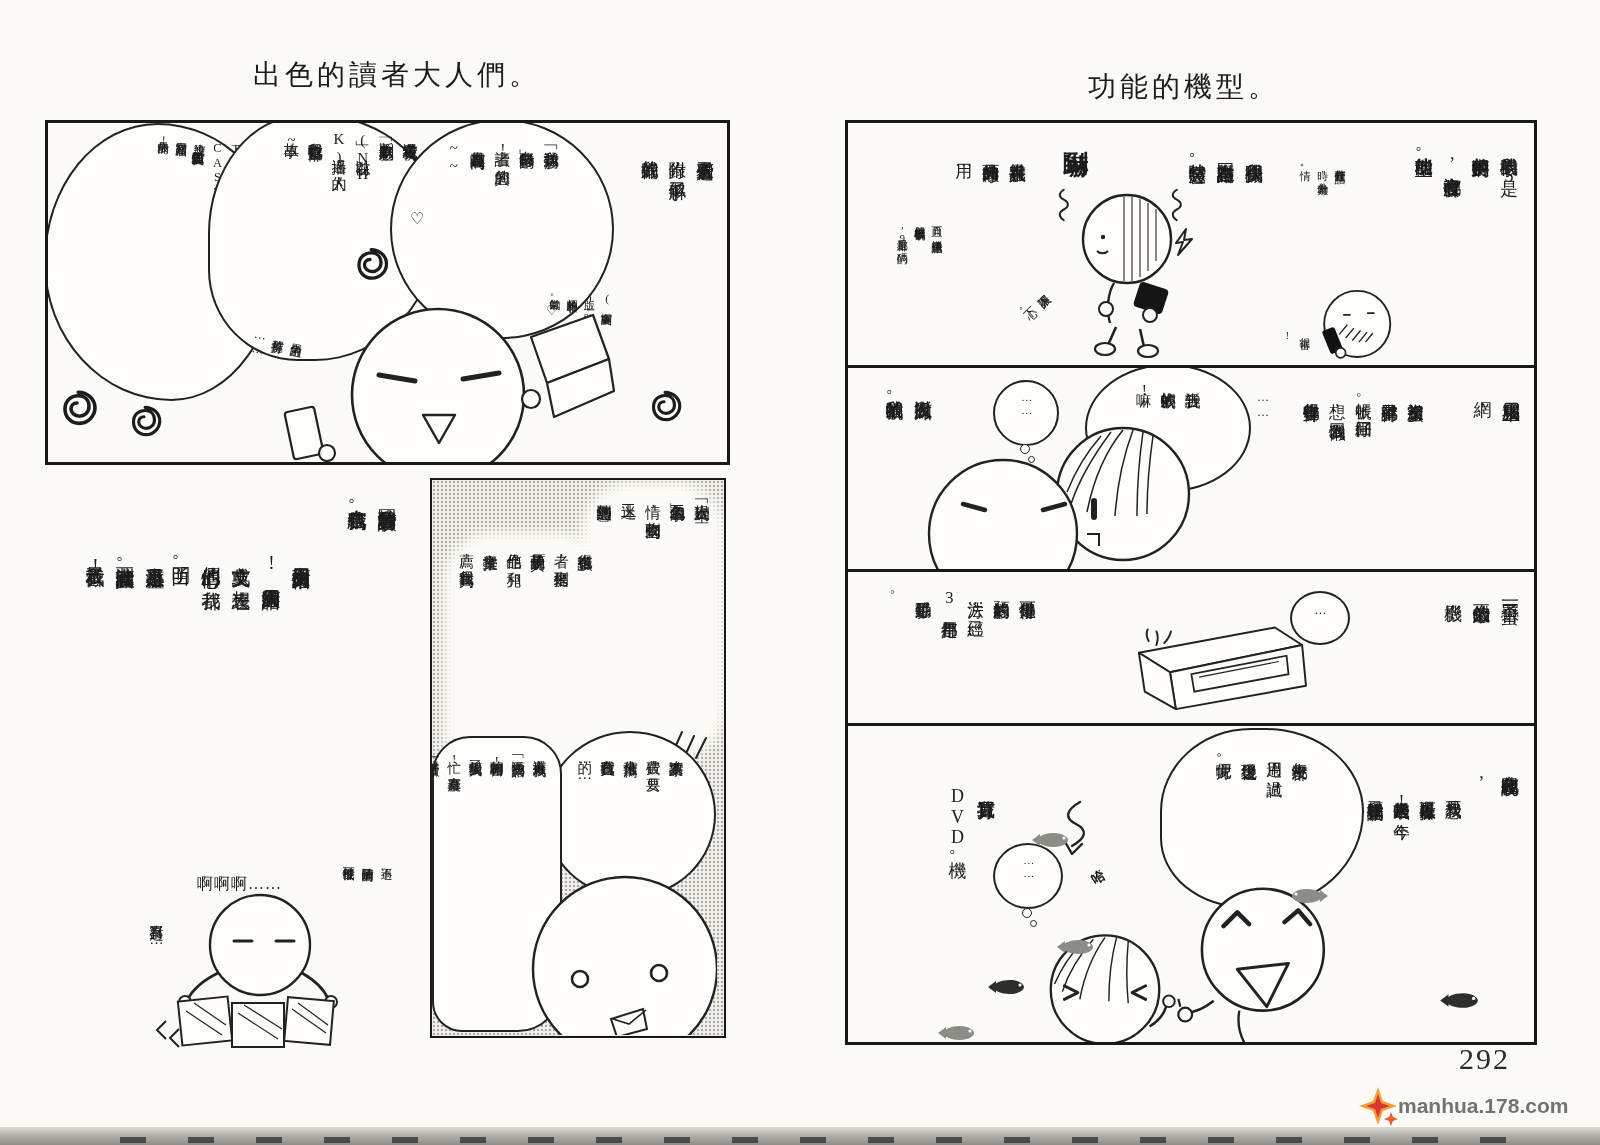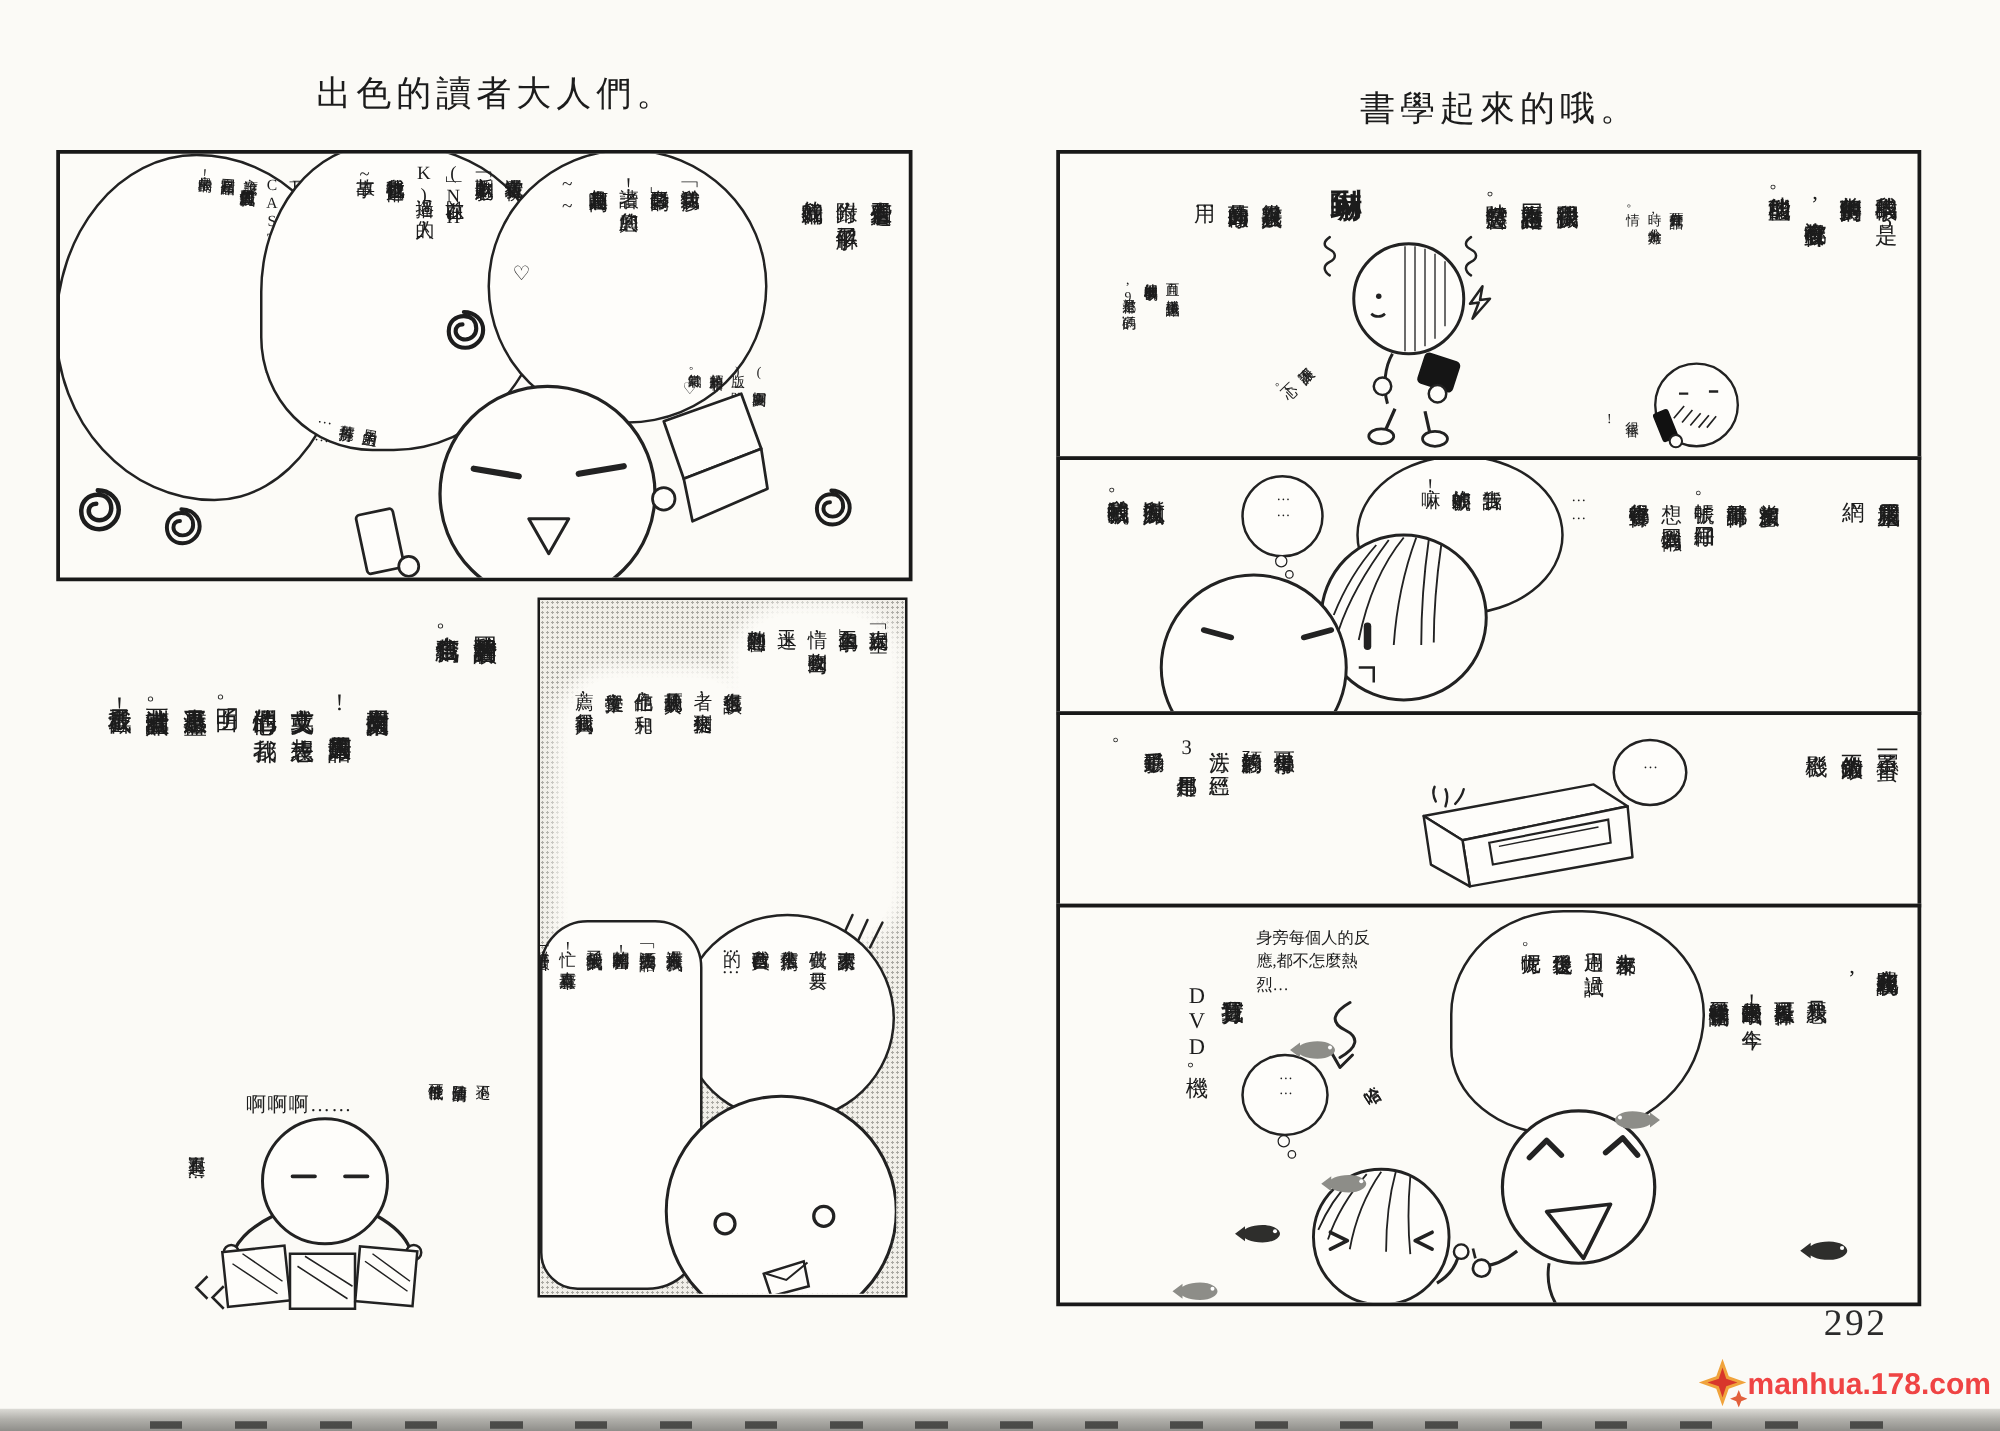--- a/index.html
+++ b/index.html
@@ -183,21 +183,21 @@
       <g fill="#fefdfa" stroke="#222" stroke-width="2">
         <rect x="28" y="106" width="50" height="44" transform="rotate(-6 53 128)"></rect>
         <rect x="80" y="110" width="52" height="44"></rect>
         <rect x="134" y="106" width="46" height="44" transform="rotate(5 157 128)"></rect>
       </g>
       <path d="M34 118l36 24M42 110l32 22M86 120l40 26M92 112l38 24M140 116l34 24M146 110l30 22" stroke="#222" stroke-width="1.2"></path>
       <path d="M14 128l-9 9 9 9M27 136l-9 9 9 9" fill="none" stroke="#222" stroke-width="2"></path>
     </svg>
   </div>
 
-  <div class="abs title" style="left:1088px;top:68px;">書學起來的哦。</div>
+  <div class="abs title" style="left:1088px;top:68px;">功能的機型。</div>
 
   <div class="panel" style="left:845px;top:120px;width:686px;height:242px;">
     <div class="v abs" style="right:11px;top:20px;height:218px;font-size:18px;">我的手機,是5
 年前中獎得到的
 ,沒有收發郵件
 功能的機型。</div>
     <div class="v abs" style="right:186px;top:38px;height:145px;font-size:11px;">在外面打電話
 時,十分難為
 情。</div>
     <div class="v abs" style="right:266px;top:26px;height:212px;font-size:18px;">我很少開機,
@@ -338,23 +338,20 @@
 
     <div class="bubble flexc" style="left:312px;top:2px;width:200px;height:176px;border-radius:48% 52% 55% 45% / 50% 50% 58% 42%;">
       <div class="v" style="height:136px;font-size:16px;">十年來都沒
 用過,試過
 之後發現很
 方便呢。</div>
     </div>
 
     <div class="v abs" style="left:258px;top:128px;height:104px;font-size:13.5px;transform:rotate(-33deg);">哈哈哈…</div>
 
-    <div class="h abs" style="left:157px;top:15px;width:175px;font-size:13px;line-height:1.45;">身旁每個人的反
-應,都不怎麼熱
-烈…</div>
     <div class="abs" style="left:202px;top:72px;width:44px;height:64px;">
       <svg viewBox="0 0 44 64" width="44" height="64">
           <path d="M30 4c-14 8-16 16-4 22 12 6 10 14-4 22" fill="none" stroke="#222" stroke-width="2.4" stroke-linecap="round"></path>
           <path d="M14 42l8 14 10-10" fill="none" stroke="#222" stroke-width="2.4" stroke-linecap="round" stroke-linejoin="round"></path>
         </svg>
     </div>
 
     <div class="bubble flexc" style="left:145px;top:117px;width:66px;height:62px;border-radius:50%;">
       <div class="v" style="height:44px;font-size:11px;">……</div>
     </div>
@@ -426,19 +423,19 @@
 
   <div class="abs" style="left:1459px;top:1042px;font-size:30px;letter-spacing:2px;color:#2b2b2b;">292</div>
 
   <div class="abs" style="left:1358px;top:1086px;width:40px;height:40px;">
     <svg viewBox="0 0 40 40" width="40" height="40">
       <polygon points="20,1 25,15 39,20 25,25 20,39 15,25 1,20 15,15" fill="#f0a33c"></polygon>
       <polygon points="20,8 23,17 32,20 23,23 20,32 17,23 8,20 17,17" fill="#d8372b"></polygon>
       <polygon points="33,26 35,31 40,33 35,35 33,40 31,35 26,33 31,31" fill="#e2603c"></polygon>
     </svg>
   </div>
-  <a class="abs" style="left:1398px;top:1094px;font-size:24px;font-weight:bold;color:#ef4444;text-decoration:none;font-family:'Liberation Sans','DejaVu Sans',sans-serif;" href="#">manhua.178.com</a>
+  <a class="abs" style="left:1398px;top:1094px;font-size:21px;font-weight:bold;color:#737373;text-decoration:none;font-family:'Liberation Sans','DejaVu Sans',sans-serif;" href="#">manhua.178.com</a>
 
   <div class="abs" style="left:0;top:1127px;width:1600px;height:18px;background:linear-gradient(180deg,#dcdbd6 0,#b2b1ac 45%,#8e8d89 100%);">
     <div class="abs" style="left:120px;top:10px;width:1400px;height:6px;background:repeating-linear-gradient(90deg,#3c3c3a 0 26px,transparent 26px 68px);opacity:.85;"></div>
   </div>
 
 </div>
 
 </body></html>

